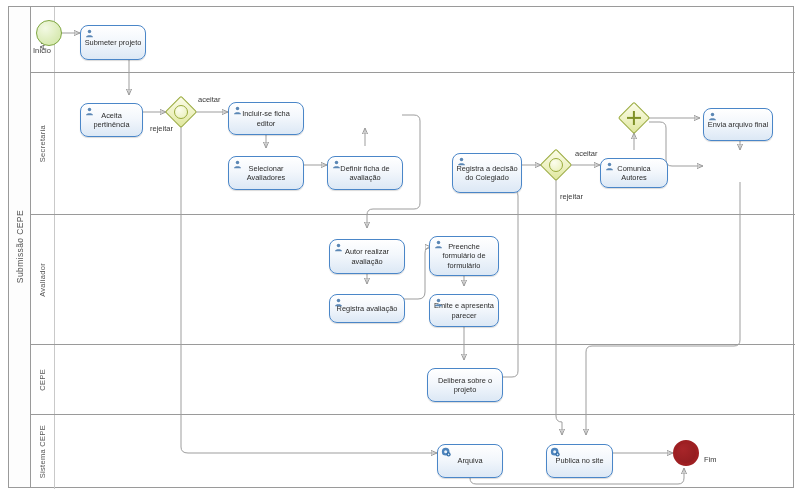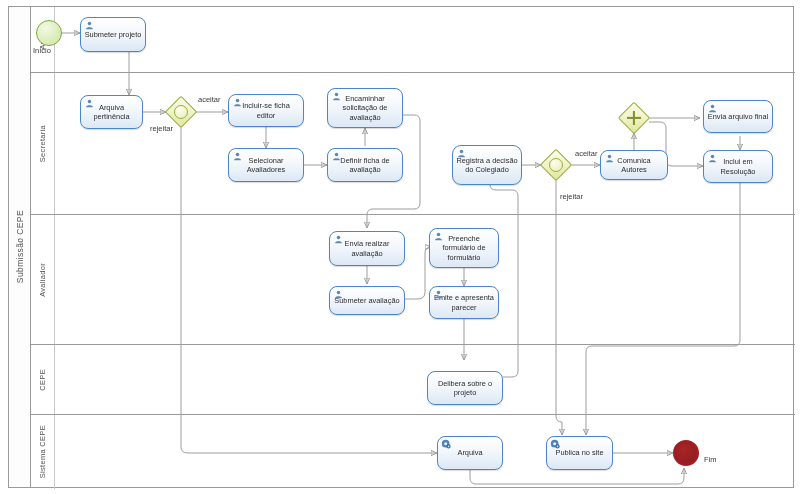--- a/index.html
+++ b/index.html
@@ -20,21 +20,21 @@
       border-right:1px solid #c9c9c9;box-sizing:border-box;display:flex;
       align-items:center;justify-content:center;}
   .lane-label span{writing-mode:vertical-rl;transform:rotate(180deg);
       font-size:7.5px;color:#555;letter-spacing:.3px;white-space:nowrap;}
 
   
   .task{position:absolute;box-sizing:border-box;border:1.6px solid #4a86c8;
       border-radius:8px;
       background:linear-gradient(180deg,#ffffff 0%,#f3f7fc 45%,#dce8f5 100%);
       box-shadow:0 1px 1px rgba(0,0,0,.15);
-      display:flex;align-items:center;justify-content:center;text-align:center;}
+      display:flex;align-items:center;justify-content:center;text-align:center;margin-top:8px;}
   .task .tlabel{font-size:7.4px;line-height:9.4px;color:#2b2b2b;padding:0 3px;
       position:relative;z-index:2;}
   .task .ticon{position:absolute;left:4px;top:3px;width:9px;height:9px;z-index:3;}
   .task.svc .ticon{left:3px;top:2px;width:10px;height:10px;}
 
   
   .event{position:absolute;border-radius:50%;box-sizing:border-box;}
   .ev-start{border:1.6px solid #7ea63f;
       background:radial-gradient(circle at 35% 30%,#f3f9e4 0%,#dcecb9 60%,#cfe4a2 100%);}
   .ev-end{border:3px solid #9e1f22;
@@ -192,21 +192,21 @@
       <path d="M1.4,11 C1.4,7.6 10.6,7.6 10.6,11 Z" fill="#5b87b5"></path>
     </svg>
     <div class="tlabel">Submeter projeto</div>
   </div>
 
   <div class="task" style="left:80px;top:95px;width:63px;height:34px;">
     <svg class="ticon" viewBox="0 0 12 12">
       <circle cx="6" cy="3.2" r="2.3" fill="#5b87b5"></circle>
       <path d="M1.4,11 C1.4,7.6 10.6,7.6 10.6,11 Z" fill="#5b87b5"></path>
     </svg>
-    <div class="tlabel">Arquiva pertinência</div>
+    <div class="tlabel">Aceita pertinência</div>
   </div>
 
   <div class="task" style="left:228px;top:94px;width:76px;height:33px;">
     <svg class="ticon" viewBox="0 0 12 12">
       <circle cx="6" cy="3.2" r="2.3" fill="#5b87b5"></circle>
       <path d="M1.4,11 C1.4,7.6 10.6,7.6 10.6,11 Z" fill="#5b87b5"></path>
     </svg>
     <div class="tlabel">Incluir-se ficha editor</div>
   </div>
 
@@ -219,29 +219,22 @@
   </div>
 
   <div class="task" style="left:327px;top:148px;width:76px;height:34px;">
     <svg class="ticon" viewBox="0 0 12 12">
       <circle cx="6" cy="3.2" r="2.3" fill="#5b87b5"></circle>
       <path d="M1.4,11 C1.4,7.6 10.6,7.6 10.6,11 Z" fill="#5b87b5"></path>
     </svg>
     <div class="tlabel">Definir ficha de avaliação</div>
   </div>
 
-  <div class="task" style="left:327px;top:88px;width:76px;height:40px;">
-    <svg class="ticon" viewBox="0 0 12 12">
-      <circle cx="6" cy="3.2" r="2.3" fill="#5b87b5"></circle>
-      <path d="M1.4,11 C1.4,7.6 10.6,7.6 10.6,11 Z" fill="#5b87b5"></path>
-    </svg>
-    <div class="tlabel">Encaminhar solicitação de avaliação</div>
-  </div>
-
-  <div class="task" style="left:452px;top:145px;width:70px;height:40px;border-radius:9px;">
+
+  <div class="task" style="left:452px;top:145px;width:70px;height:40px;">
     <svg class="ticon" viewBox="0 0 12 12">
       <circle cx="6" cy="3.2" r="2.3" fill="#5b87b5"></circle>
       <path d="M1.4,11 C1.4,7.6 10.6,7.6 10.6,11 Z" fill="#5b87b5"></path>
     </svg>
     <div class="tlabel">Registra a decisão do Colegiado</div>
   </div>
 
   <div class="task" style="left:703px;top:100px;width:70px;height:33px;">
     <svg class="ticon" viewBox="0 0 12 12">
       <circle cx="6" cy="3.2" r="2.3" fill="#5b87b5"></circle>
@@ -251,61 +244,54 @@
   </div>
 
   <div class="task" style="left:600px;top:150px;width:68px;height:30px;">
     <svg class="ticon" viewBox="0 0 12 12">
       <circle cx="6" cy="3.2" r="2.3" fill="#5b87b5"></circle>
       <path d="M1.4,11 C1.4,7.6 10.6,7.6 10.6,11 Z" fill="#5b87b5"></path>
     </svg>
     <div class="tlabel">Comunica Autores</div>
   </div>
 
-  <div class="task" style="left:703px;top:150px;width:70px;height:33px;">
-    <svg class="ticon" viewBox="0 0 12 12">
-      <circle cx="6" cy="3.2" r="2.3" fill="#5b87b5"></circle>
-      <path d="M1.4,11 C1.4,7.6 10.6,7.6 10.6,11 Z" fill="#5b87b5"></path>
-    </svg>
-    <div class="tlabel">Inclui em Resolução</div>
-  </div>
 
   <div class="task" style="left:329px;top:231px;width:76px;height:35px;">
     <svg class="ticon" viewBox="0 0 12 12">
       <circle cx="6" cy="3.2" r="2.3" fill="#5b87b5"></circle>
       <path d="M1.4,11 C1.4,7.6 10.6,7.6 10.6,11 Z" fill="#5b87b5"></path>
     </svg>
-    <div class="tlabel">Envia realizar avaliação</div>
+    <div class="tlabel">Autor realizar avaliação</div>
   </div>
 
   <div class="task" style="left:329px;top:286px;width:76px;height:29px;">
     <svg class="ticon" viewBox="0 0 12 12">
       <circle cx="6" cy="3.2" r="2.3" fill="#5b87b5"></circle>
       <path d="M1.4,11 C1.4,7.6 10.6,7.6 10.6,11 Z" fill="#5b87b5"></path>
     </svg>
-    <div class="tlabel">Submeter avaliação</div>
+    <div class="tlabel">Registra avaliação</div>
   </div>
 
   <div class="task" style="left:429px;top:228px;width:70px;height:40px;">
     <svg class="ticon" viewBox="0 0 12 12">
       <circle cx="6" cy="3.2" r="2.3" fill="#5b87b5"></circle>
       <path d="M1.4,11 C1.4,7.6 10.6,7.6 10.6,11 Z" fill="#5b87b5"></path>
     </svg>
     <div class="tlabel">Preenche formulário de formulário</div>
   </div>
 
   <div class="task" style="left:429px;top:286px;width:70px;height:33px;">
     <svg class="ticon" viewBox="0 0 12 12">
       <circle cx="6" cy="3.2" r="2.3" fill="#5b87b5"></circle>
       <path d="M1.4,11 C1.4,7.6 10.6,7.6 10.6,11 Z" fill="#5b87b5"></path>
     </svg>
     <div class="tlabel">Emite e apresenta parecer</div>
   </div>
 
-  <div class="task" style="left:427px;top:371px;width:76px;height:34px;">
+  <div class="task" style="left:427px;top:360px;width:76px;height:34px;">
     <div class="tlabel">Delibera sobre o projeto</div>
   </div>
 
   <div class="task svc" style="left:437px;top:436px;width:66px;height:34px;">
     <svg class="ticon" viewBox="0 0 12 12">
       <circle cx="5.6" cy="5.6" r="4.6" fill="#4d84bd"></circle>
       <circle cx="5.6" cy="5.6" r="1.8" fill="#eaf2fa"></circle>
       <circle cx="9.1" cy="8.9" r="2.5" fill="#2f6ba6"></circle>
       <circle cx="9.1" cy="8.9" r="1" fill="#dcebf8"></circle>
     </svg>

